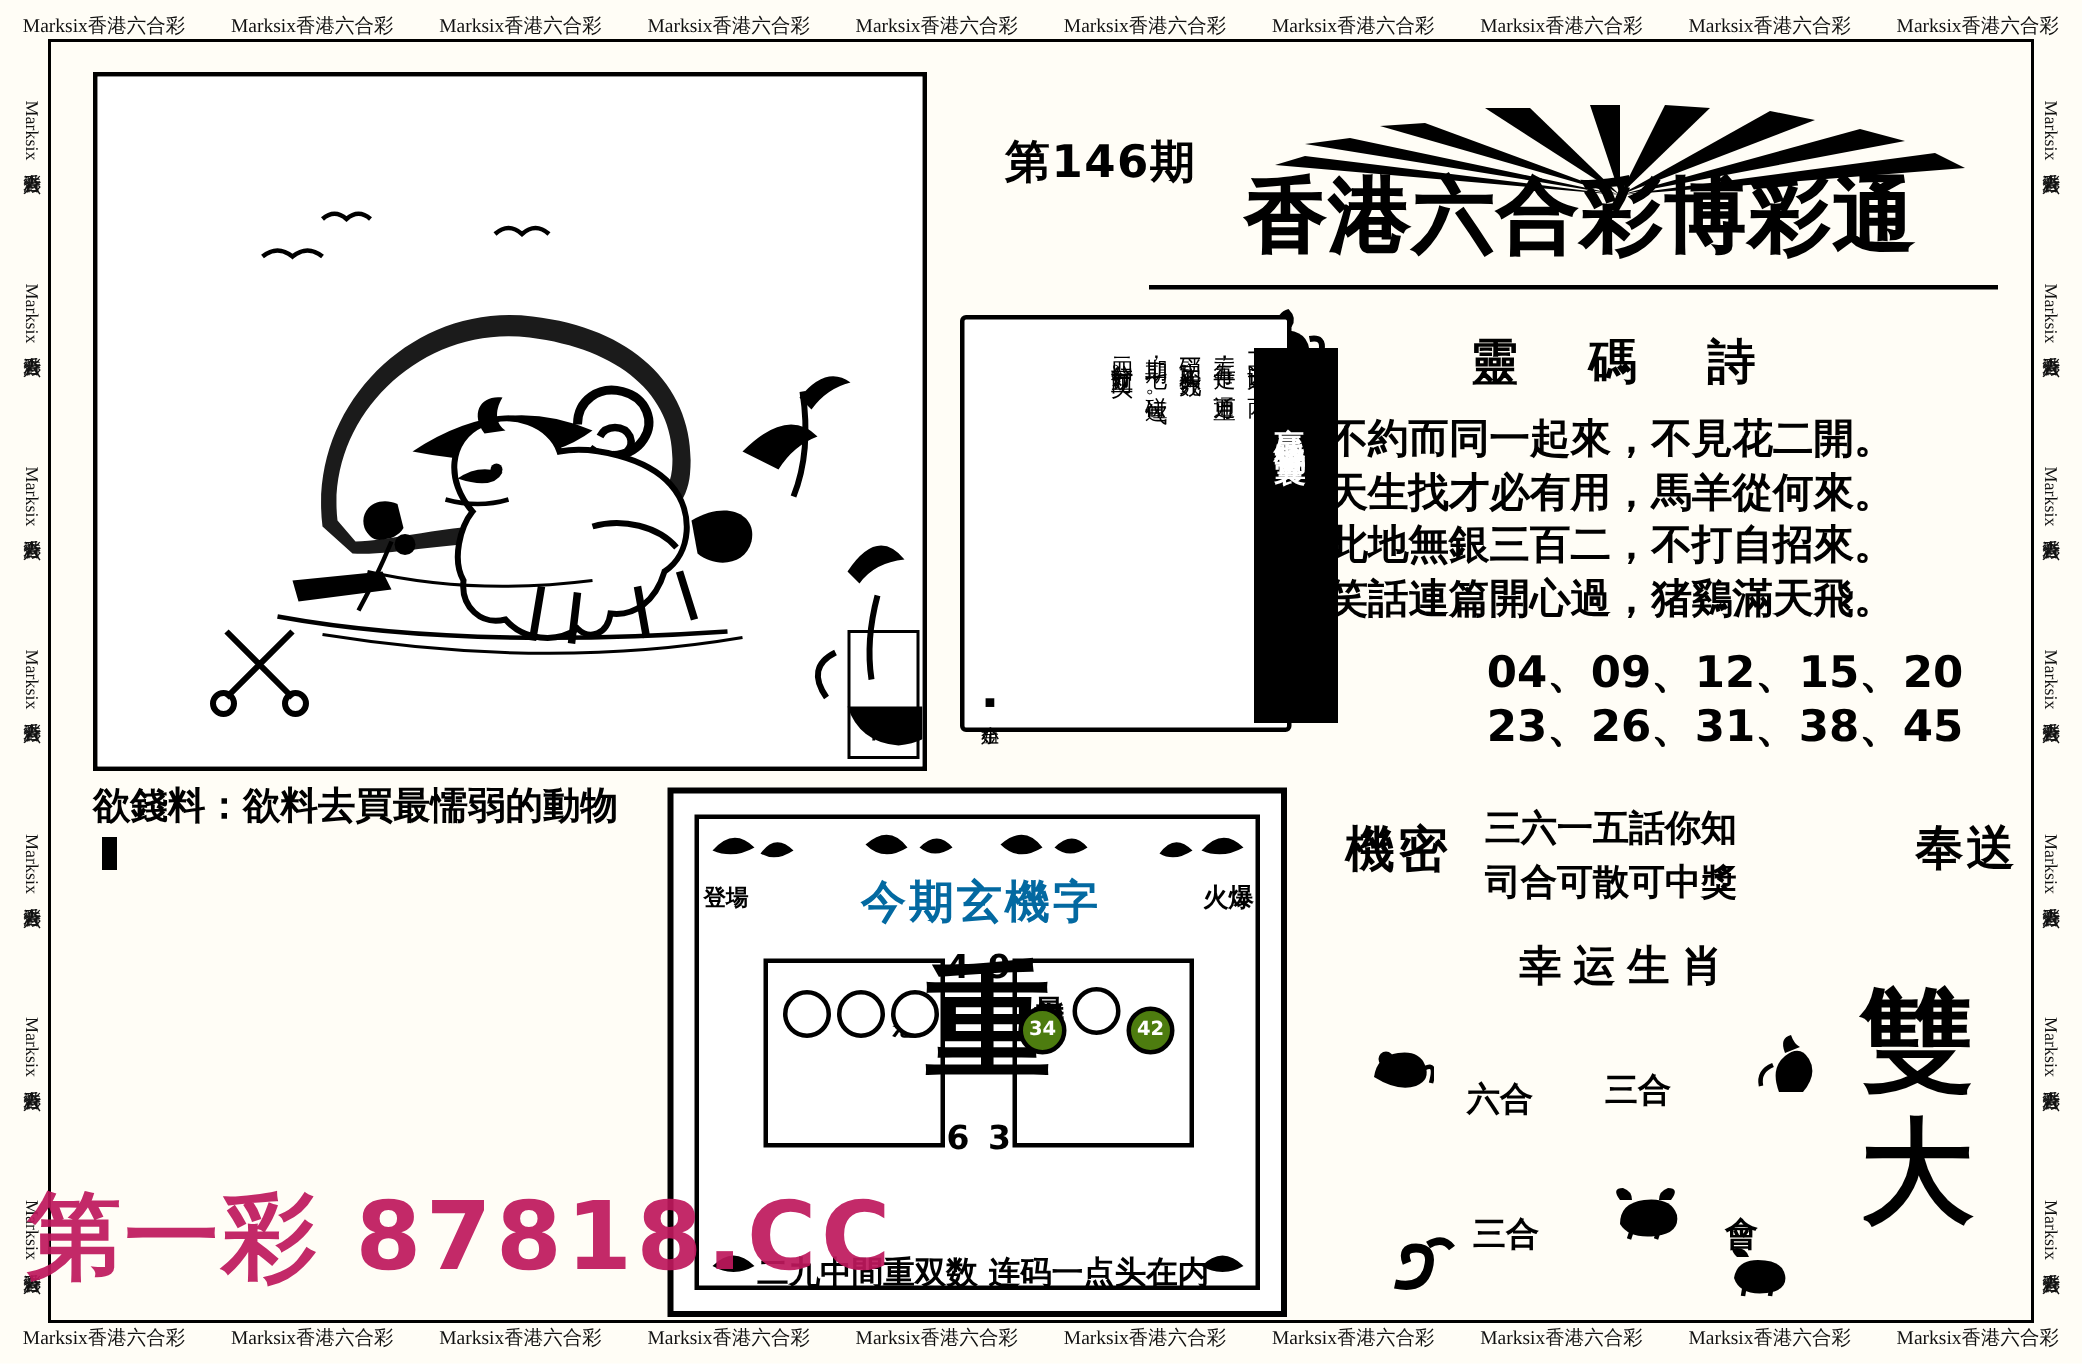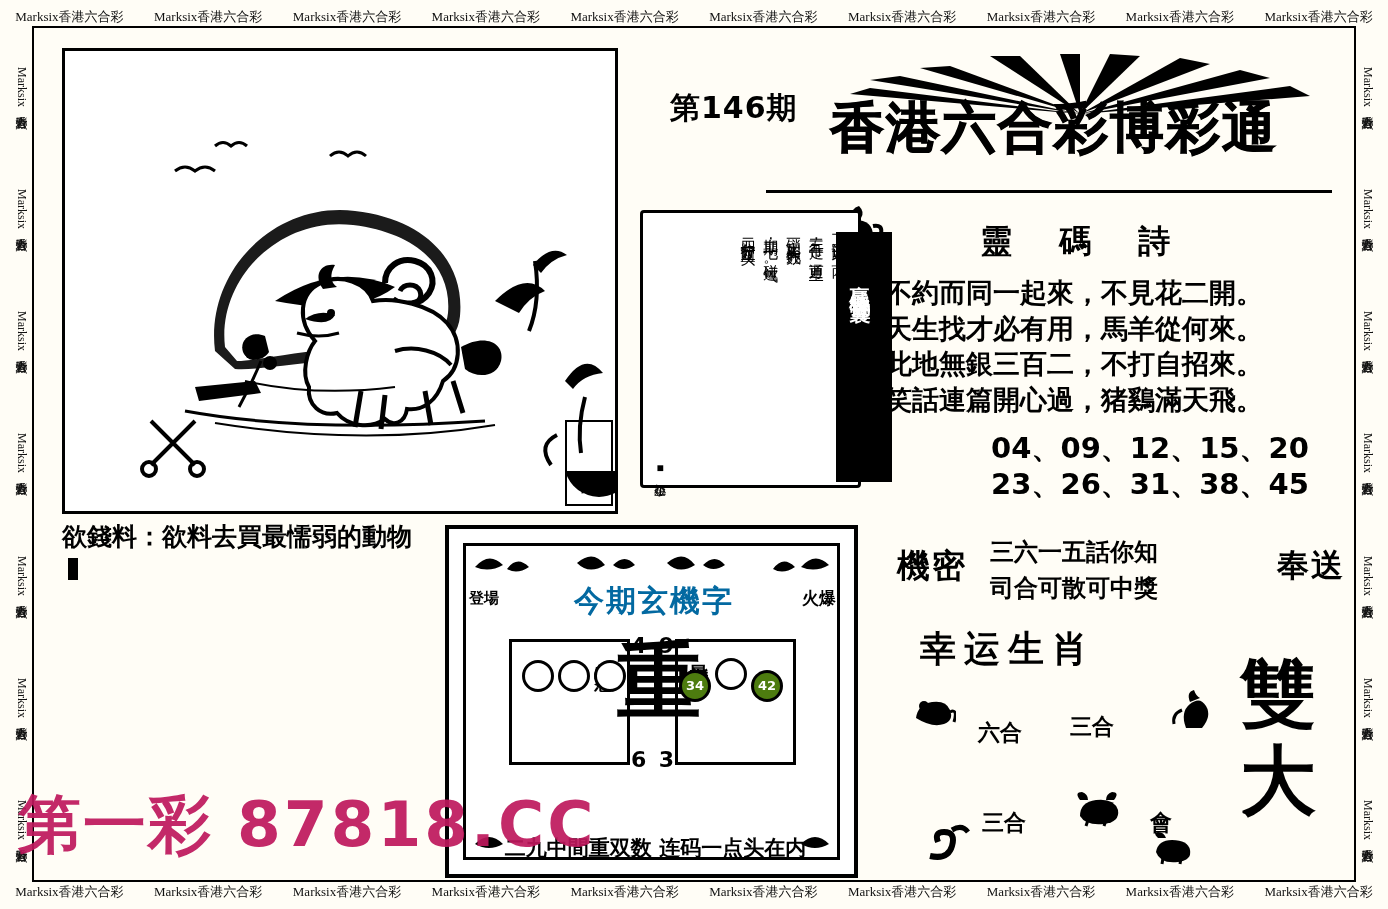--- a/index.html
+++ b/index.html
@@ -44,21 +44,21 @@
     border:3px solid #000;background:#fff;overflow:hidden;
   }
   .pic-inner{position:absolute;inset:0;}
   
   .issue-no{
     position:absolute;left:630px;top:58px;
     font-size:30px;font-weight:bold;color:#000;letter-spacing:1px;
     font-family:"DejaVu Sans", sans-serif;
   }
   .masthead{
-    position:absolute;left:790px;top:24px;width:500px;height:110px;
+    position:absolute;left:790px;top:40px;width:500px;height:110px;
   }
   .masthead-title{
     position:absolute;left:0;top:38px;width:500px;
     font-size:54px;font-weight:bold;color:#000;letter-spacing:2px;
     font-family:"DejaVu Sans", sans-serif;
     -webkit-text-stroke:1px #000;
   }
   .rays{position:absolute;left:0;top:0;width:500px;height:60px;}
   .hr-thick{
     position:absolute;left:726px;top:160px;width:566px;height:3px;background:#000;
@@ -189,22 +189,22 @@
   .jimi-lines{
     position:absolute;left:105px;top:4px;width:245px;
     font-size:24px;font-weight:bold;line-height:1.5;
     font-family:"DejaVu Serif",serif;
   }
   .jimi-right{
     position:absolute;right:0;top:14px;font-size:32px;font-weight:bold;letter-spacing:2px;
     font-family:"DejaVu Serif",serif;
   }
   .lucky{
-    position:absolute;left:880px;top:595px;width:330px;text-align:left;
-    font-size:36px;font-weight:bold;letter-spacing:8px;
+    position:absolute;left:880px;top:595px;width:330px;text-align:center;
+    font-size:28px;font-weight:bold;letter-spacing:8px;
     font-family:"DejaVu Serif",serif;
   }
   .zodiac{
     position:absolute;left:860px;top:650px;width:380px;height:190px;
   }
   .zodiac .z{position:absolute;font-size:26px;}
   .zodiac .lbl{position:absolute;font-size:22px;font-weight:bold;font-family:"DejaVu Serif",serif;}
   .shuangda{
     position:absolute;right:8px;top:620px;width:120px;text-align:center;
     font-size:76px;font-weight:bold;line-height:1.15;color:#000;

